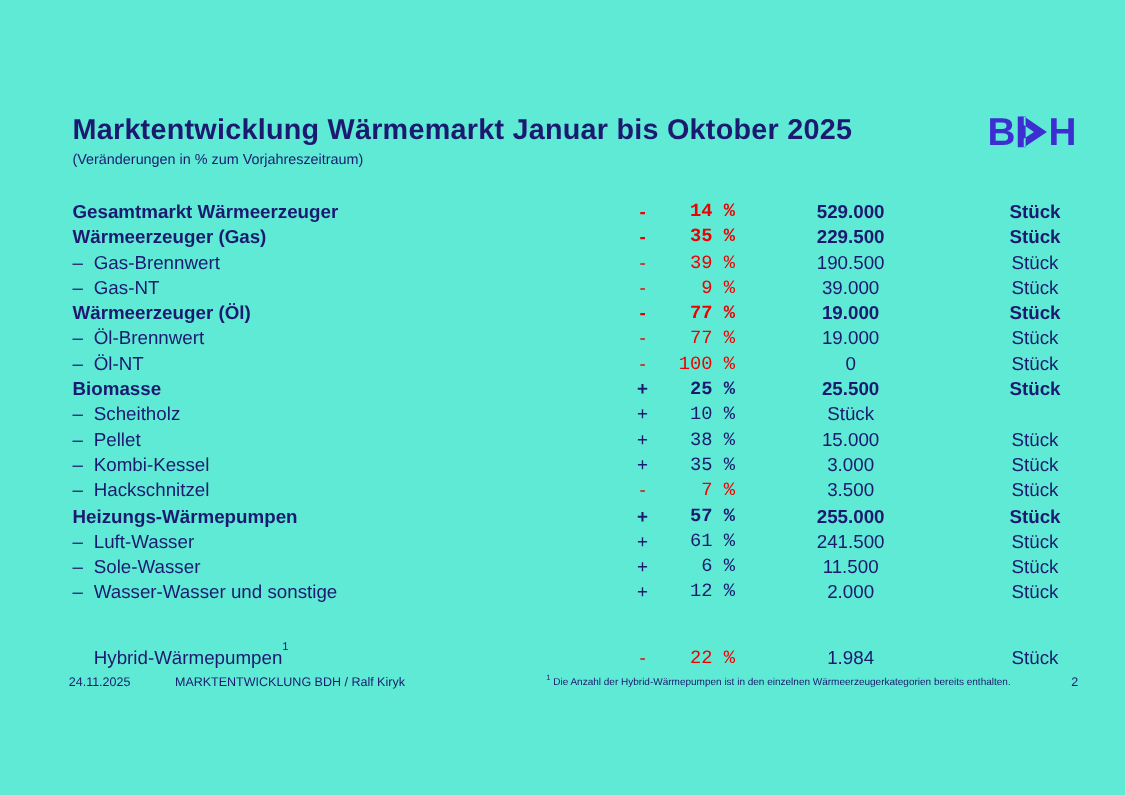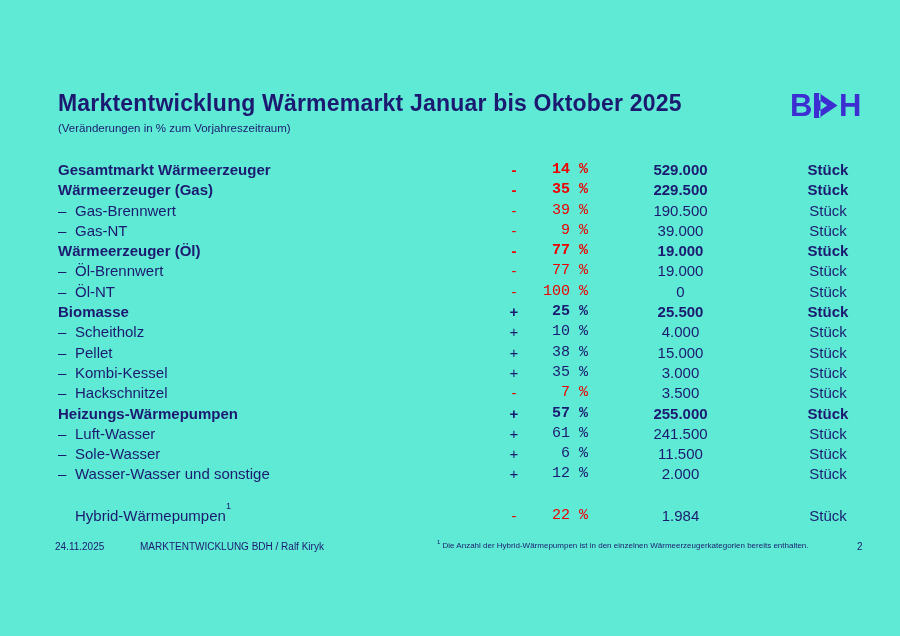--- a/index.html
+++ b/index.html
@@ -51,21 +51,21 @@
   .row.bold { font-weight: bold; }
   .c-label { display: flex; overflow: visible; }
   .dash { display: inline-block; width: 17px; }
   .c-sign { text-align: center; }
   .c-pct  { text-align: right; font-family: Liberation Mono, monospace; }
   .c-value{ text-align: center; }
   .c-unit { text-align: center; }
   .neg { color: #ee0000; }
   .pos { color: #1c1a70; }
 
-  .hybrid-row { margin-top: 21px; }
+  .hybrid-row { margin-top: 32px; }
   .hybrid-row .c-label { padding-left: 17px; }
   sup { font-size: 9px; vertical-align: super; line-height: 0; }
 
   
   .footer-item { position: absolute; color: #1c1a70; white-space: nowrap; }
   .f-date   { left: 55px;  top: 541px; font-size: 10px; }
   .f-credit { left: 140px; top: 541px; font-size: 10px; }
   .f-note   { left: 437px; top: 541px; font-size: 8px; }
   .f-note sup { font-size: 6px; }
   .f-page   { left: 857px; top: 541px; font-size: 10px; }
@@ -168,21 +168,20 @@
           <div class="c-value">25.500</div>
           <div class="c-unit">Stück</div>
         </div>
         <div class="row">
           <div class="c-label">
             <span class="dash">–</span>
             <span>Scheitholz</span>
           </div>
           <div class="c-sign pos">+</div>
           <div class="c-pct pos">10 %</div>
-          <div class="c-value">4.000</div>
           <div class="c-unit">Stück</div>
         </div>
         <div class="row">
           <div class="c-label">
             <span class="dash">–</span>
             <span>Pellet</span>
           </div>
           <div class="c-sign pos">+</div>
           <div class="c-pct pos">38 %</div>
           <div class="c-value">15.000</div>

